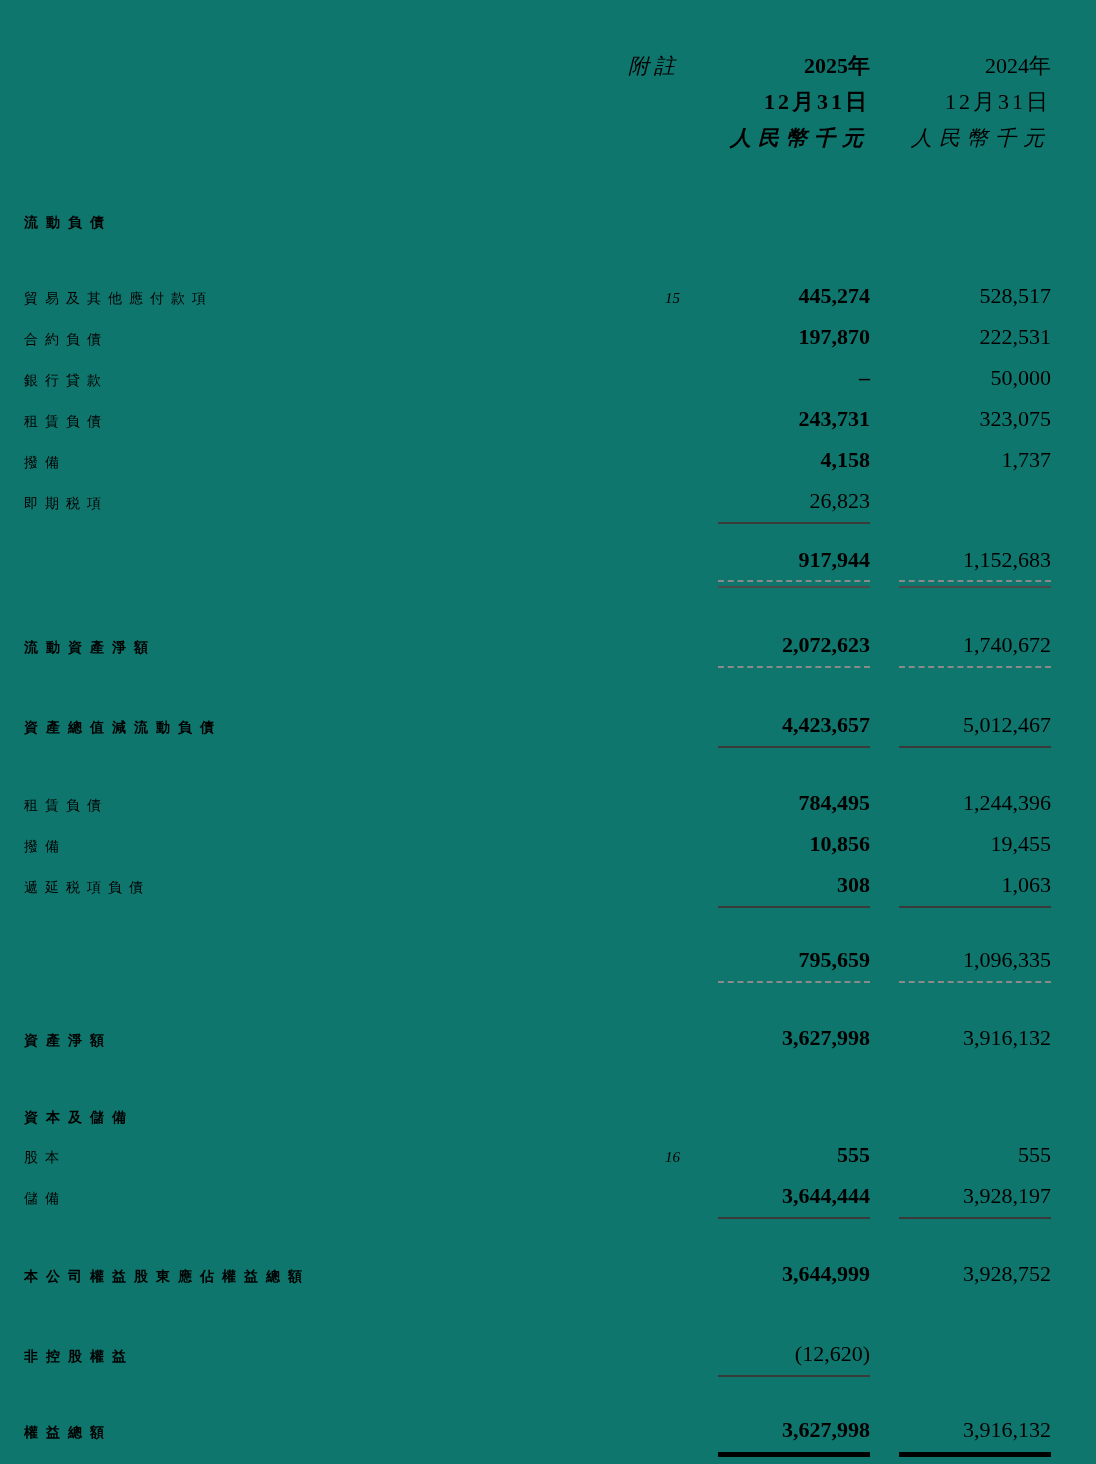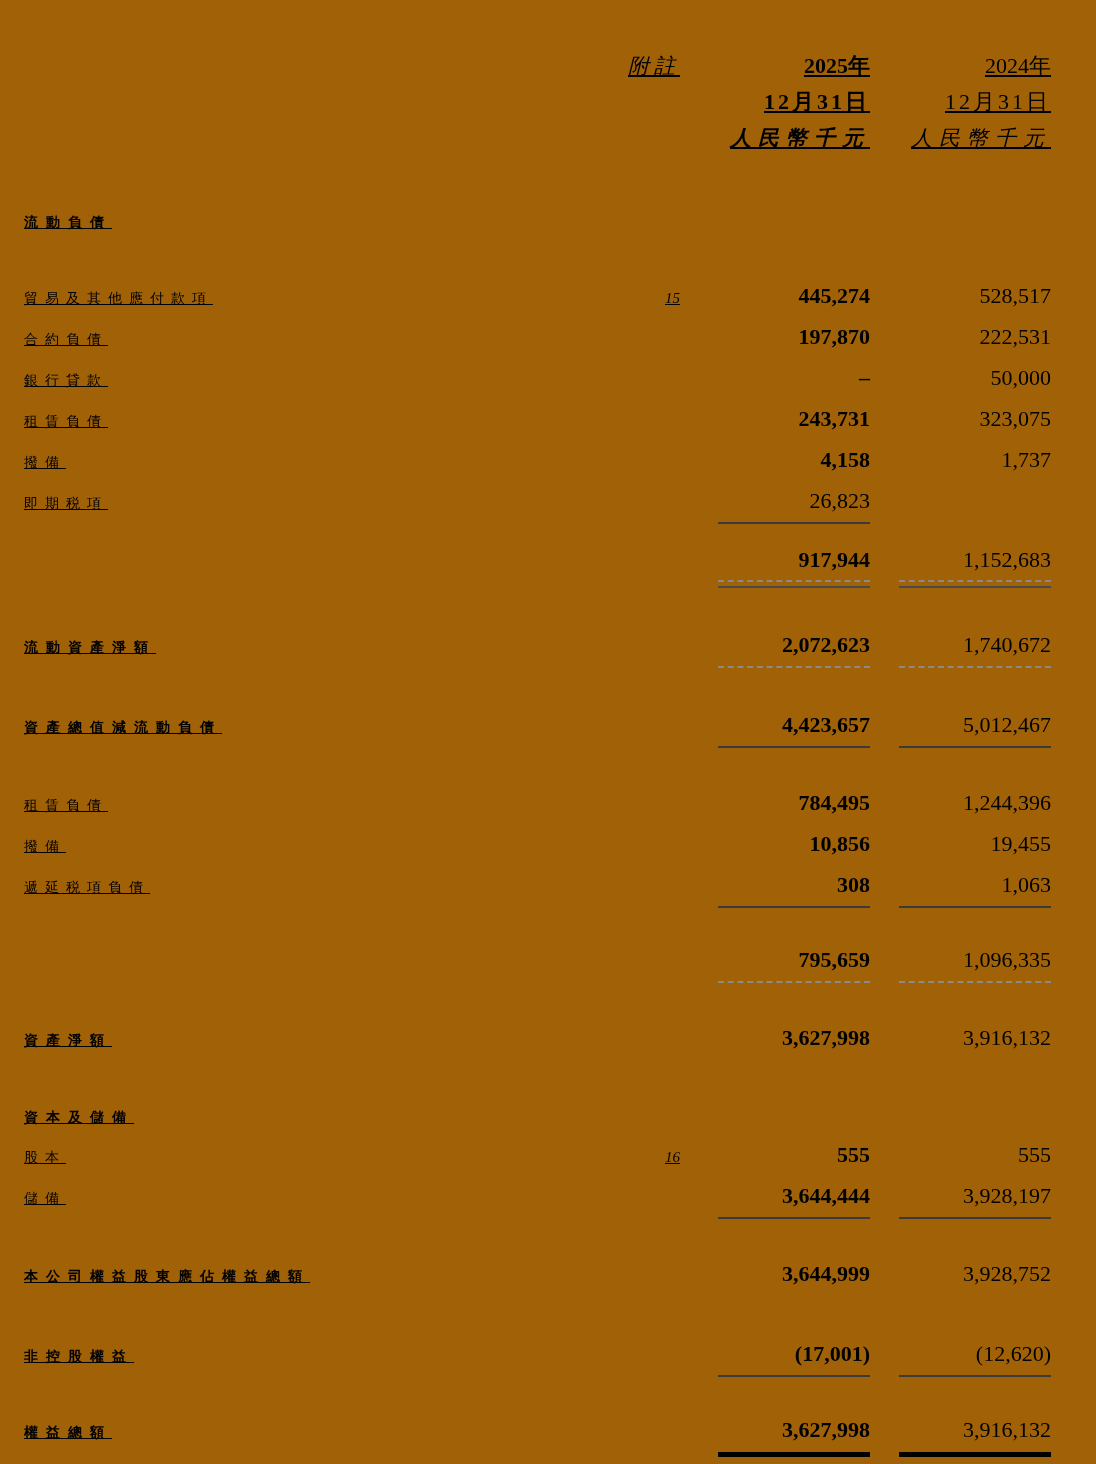--- a/index.html
+++ b/index.html
@@ -6,25 +6,24 @@
     margin: 0;
     padding: 0;
     background: #ffffff;
     color: #000000;
     font-family: "Liberation Serif", serif;
   }
   .page {
     position: relative;
     width: 1096px;
     height: 1464px;
-    background: #a16207;
+    background: #0f766e;
     box-sizing: border-box;
     padding: 12px 45px 0 24px;
     overflow: hidden;
-    text-decoration: underline;
   }
   
   .grid {
     display: grid;
     grid-template-columns: 1fr 64px 190px 181px;
     align-items: baseline;
   }
   
   .hdr { line-height: 36px; font-size: 22px; }
   .hdr .h-col { text-align: right; }
@@ -230,21 +229,20 @@
     </div>
       <div class="grid row" style="margin-top: 37px;">
       <div class="c-label lbl-bold">本公司權益股東應佔權益總額</div>
       <div class="c-note"></div>
       <div class="c-val v1"><span class="num">3,644,999</span></div>
       <div class="c-val v2"><span class="num">3,928,752</span></div>
     </div>
       <div class="grid row" style="margin-top: 40px;">
       <div class="c-label lbl-bold">非控股權益</div>
       <div class="c-note"></div>
-      <div class="c-val v1"><span class="num u-solid">(17,001)</span></div>
       <div class="c-val v2"><span class="num u-solid">(12,620)</span></div>
     </div>
       <div class="grid row" style="margin-top: 36px;">
       <div class="c-label lbl-bold">權益總額</div>
       <div class="c-note"></div>
       <div class="c-val v1"><span class="num u-thick">3,627,998</span></div>
       <div class="c-val v2"><span class="num u-thick">3,916,132</span></div>
     </div>
     </div>
 

